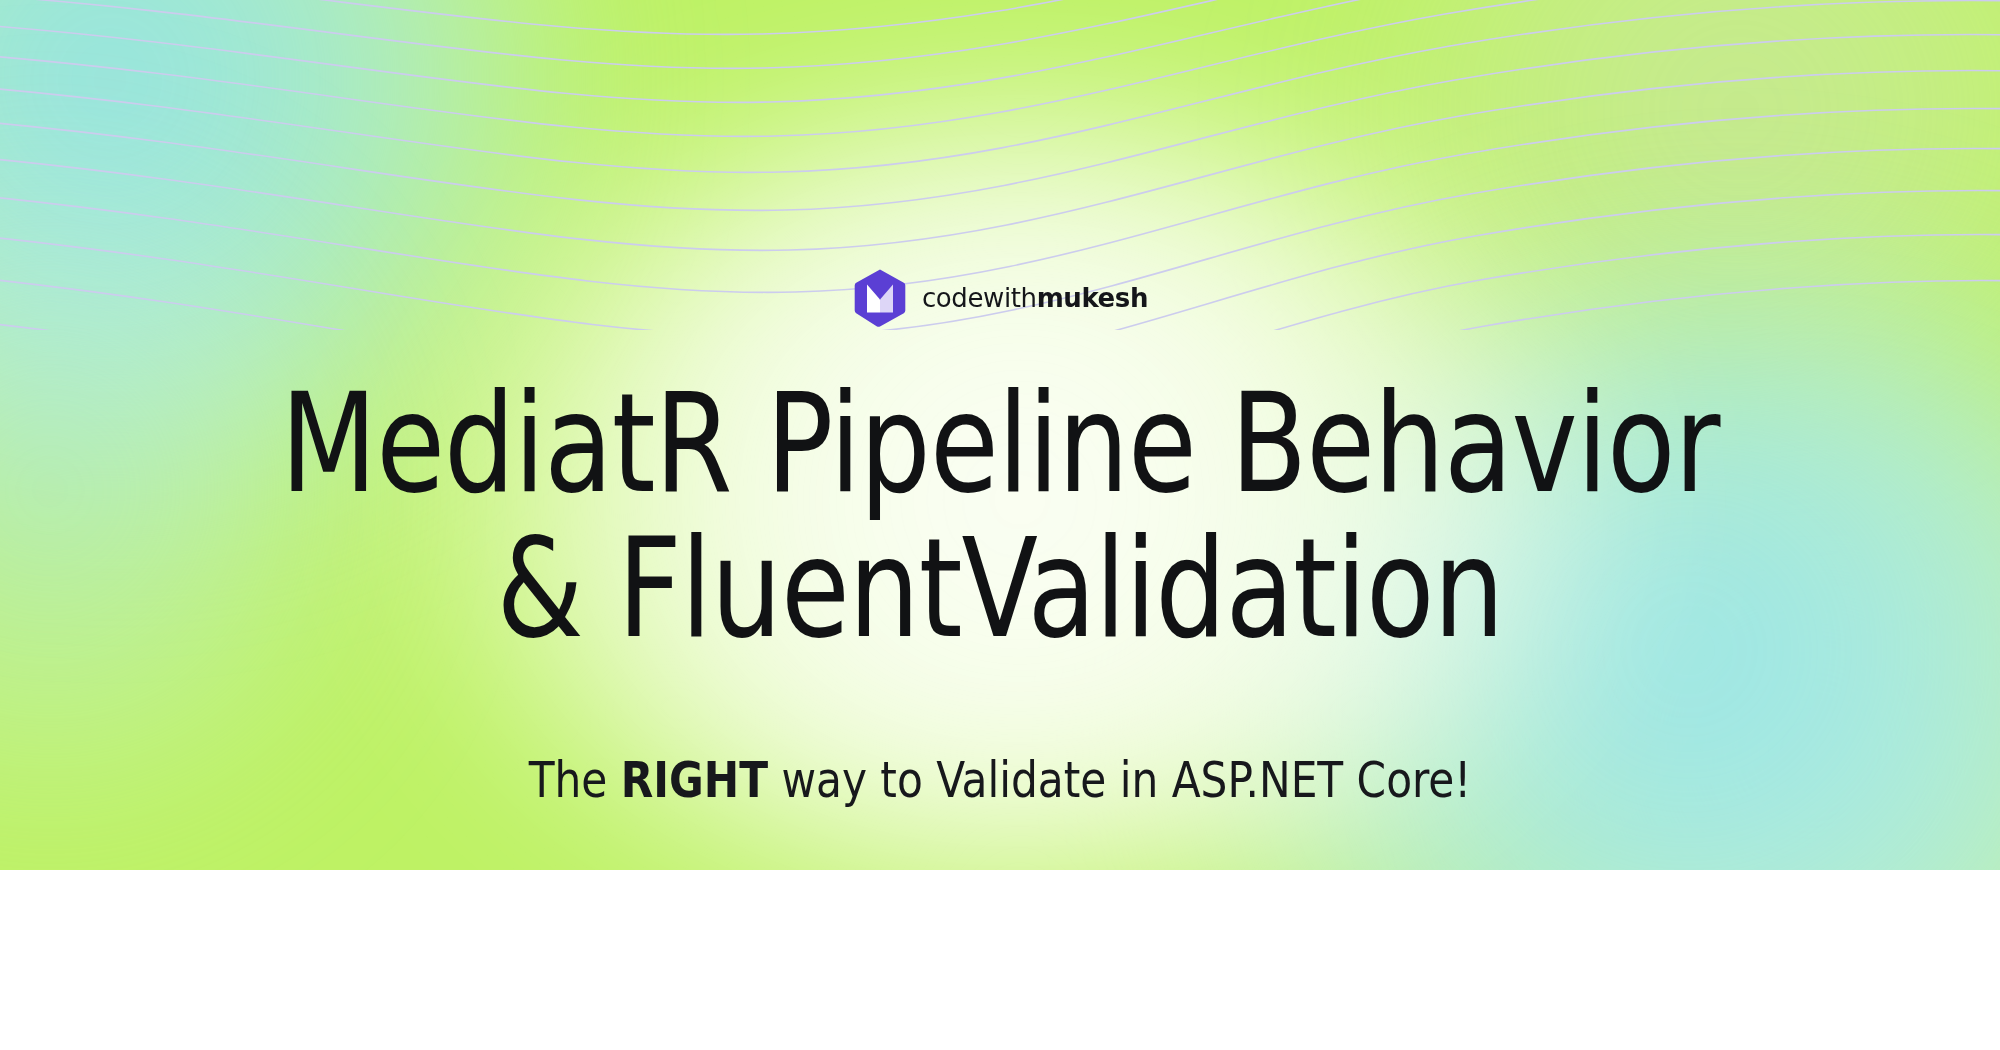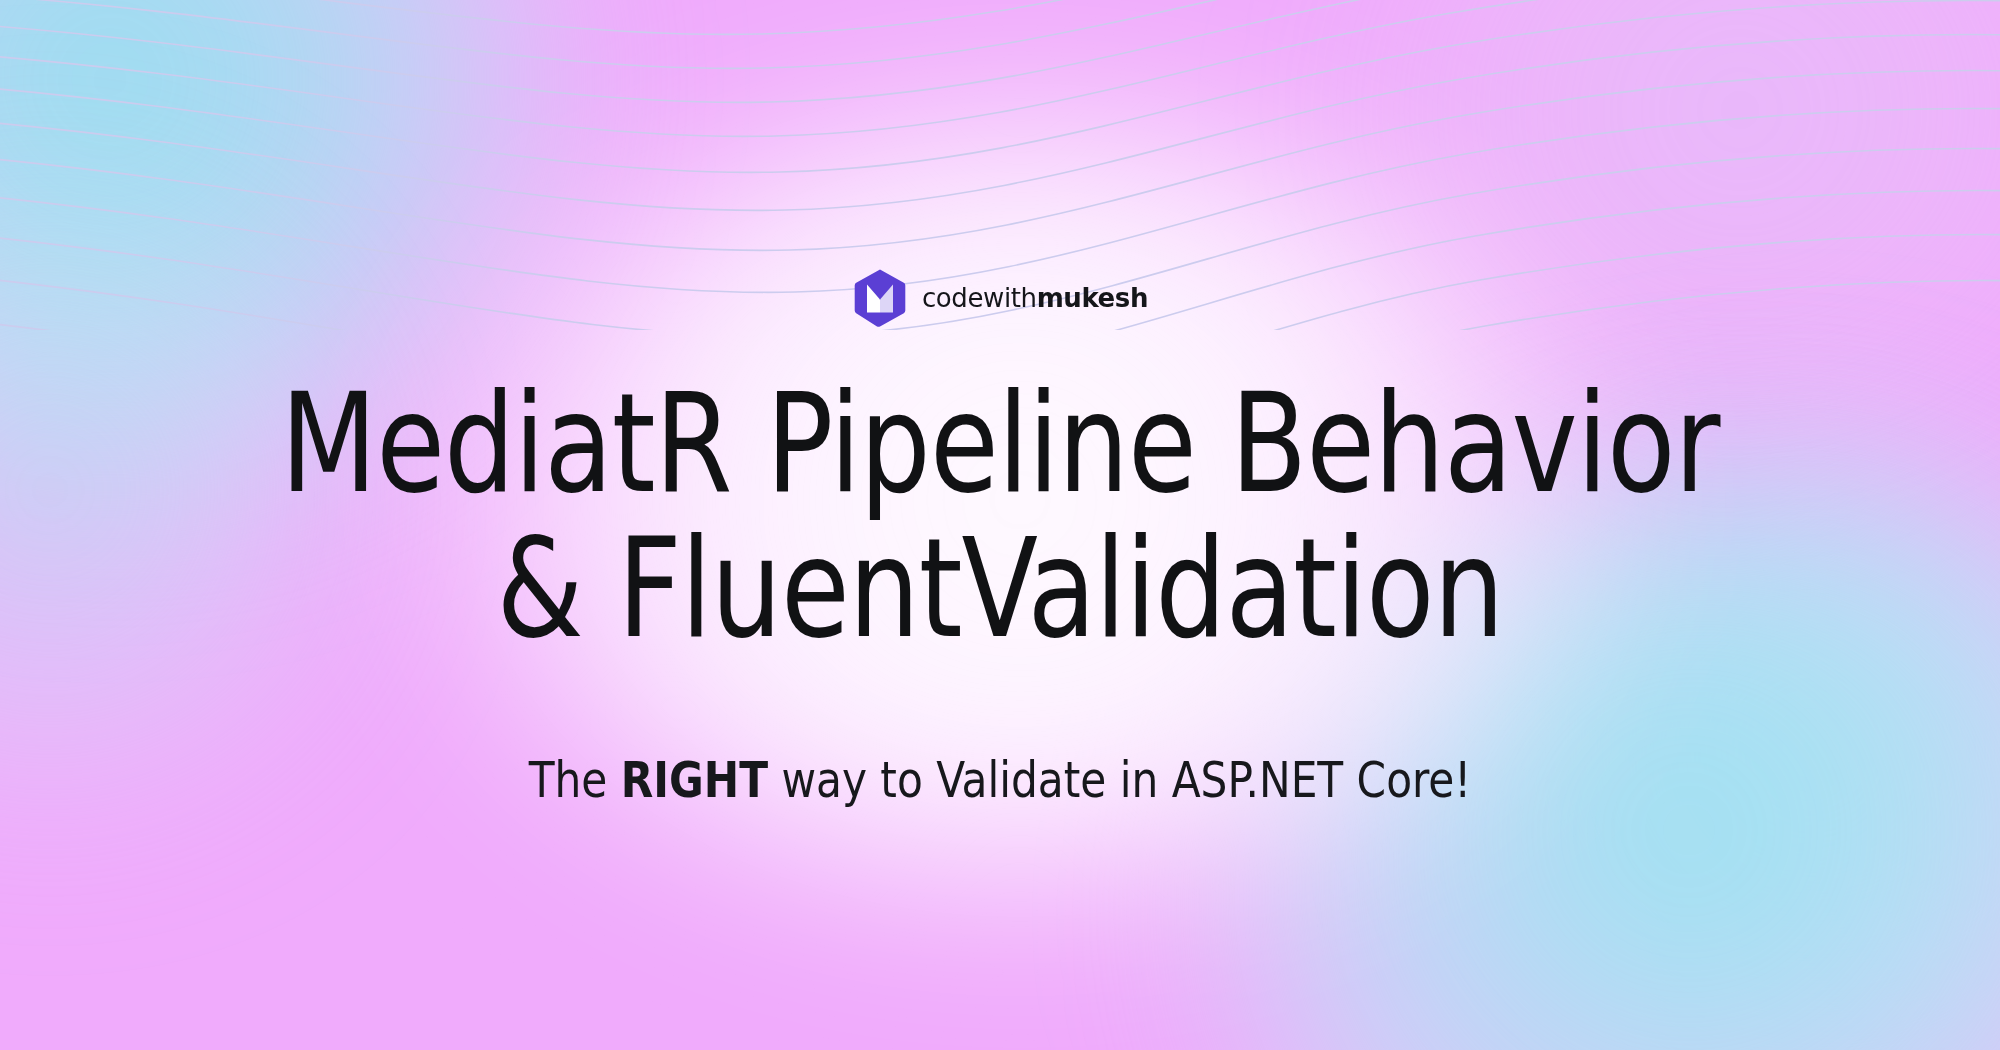--- a/index.html
+++ b/index.html
@@ -13,22 +13,22 @@
   body {
     font-family:"Liberation Sans", sans-serif;
     background:#ffffff;
     position:relative;
   }
 
   #hero-banner {
     position:absolute;
     inset:0;
     width:2000px;
-    height:1050px;
-    background:#f0abfc;
+    height:870px;
+    background:#bef264;
     overflow:hidden;
   }
 
   
   .blob-layer {
     position:absolute;
     inset:0;
     pointer-events:none;
   }
 

